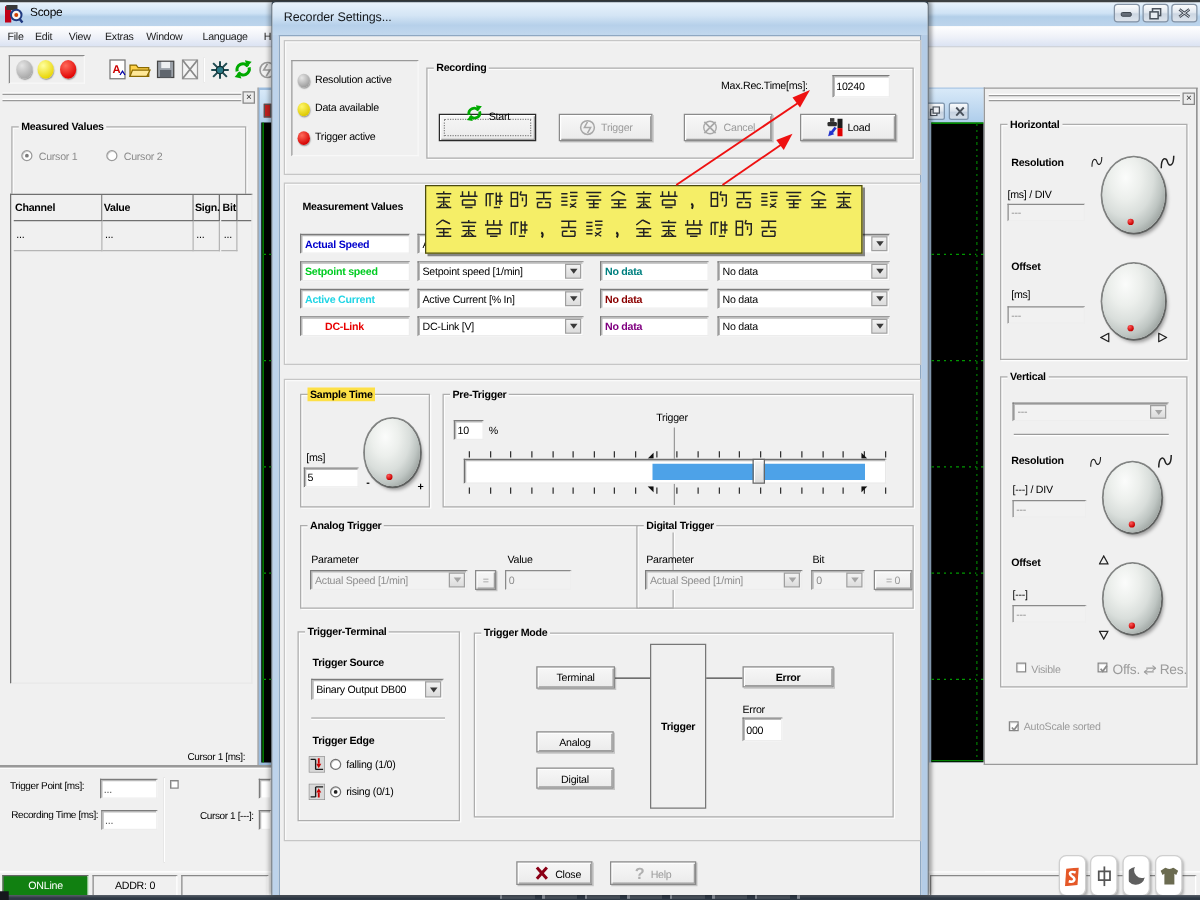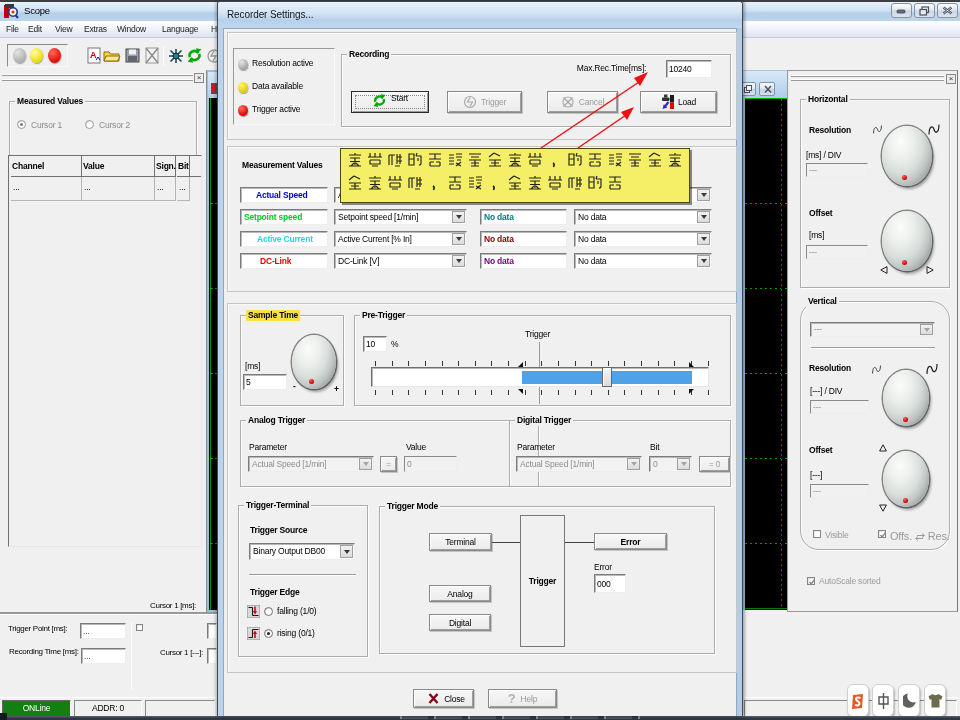--- a/index.html
+++ b/index.html
@@ -175,21 +175,21 @@
     <div style="left:20px;top:49px;width:5px;height:5px;background:radial-gradient(circle at 35% 30%,#ff5a5a,#c80000 70%);border-radius:50%;"></div>
   </div>
 <div class="lbl" style="left:809px;top:230px;font-size:8.5px;">[ms]</div>
 <div class="fldg" style="left:806px;top:245px;width:62px;height:14px;color:#8e8e8e;font-size:8.5px;line-height:13px;padding-left:2px;">---</div>
 <svg style="position:absolute;left:880px;top:266px" width="8" height="8" viewBox="0 0 8 8">
     <polygon points="7,0.6 7,7.4 0.8,4" fill="none" stroke="#222" stroke-width="1"></polygon>
   </svg>
 <svg style="position:absolute;left:926px;top:266px" width="8" height="8" viewBox="0 0 8 8">
     <polygon points="1,0.6 1,7.4 7.2,4" fill="none" stroke="#222" stroke-width="1"></polygon>
   </svg>
-<div class="grp" style="left:800px;top:301px;width:150px;height:249px;border-radius:19px;">
+<div class="grp" style="left:800px;top:301px;width:150px;height:249px;">
     <span style="position:absolute;left:5px;top:-6px;background:#f0f0f0;padding:0 2px;font-weight:bold;font-size:8.5px;line-height:11px;white-space:nowrap;">Vertical</span>
   </div>
 <div class="fld" style="left:810px;top:322px;width:125px;height:15px;background:#f2f2f2;color:#8e8e8e;font-size:8.5px;line-height:13px;padding-left:3px;">---<span class="da">
       <span style="width:0;height:0;border-left:3px solid transparent;border-right:3px solid transparent;border-top:4px solid #a5a5a5;margin:auto;"></span>
     </span></div>
 <div style="left:811px;top:347px;width:124px;height:2px;border-top:1px solid #9a9a9a;border-bottom:1px solid #ffffff;"></div>
 <div class="lbl" style="left:809px;top:363px;font-weight:bold;font-size:8.5px;">Resolution</div>
 <svg style="position:absolute;left:871px;top:362px" width="11" height="15" viewBox="0 0 14 16">
     <path d="M2 13 C2 4 6 4 7 8 C8 12 12 12 12 3" stroke="#222" stroke-width="1.1" fill="none"></path>
   </svg>
@@ -264,21 +264,21 @@
 <div class="lbl" style="left:252px;top:81px;font-size:8.5px;">Data available</div>
 <div style="left:238px;top:105px;width:10px;height:11px;border-radius:50%;background:radial-gradient(circle at 35% 30%,#ff6a5a,#d40000 75%);box-shadow:0.5px 1px 1px rgba(0,0,0,0.35);"></div>
 <div class="lbl" style="left:252px;top:104px;font-size:8.5px;">Trigger active</div>
 <div class="grp" style="left:341px;top:54px;width:390px;height:73px;">
     <span style="position:absolute;left:5px;top:-6px;background:#f0f0f0;padding:0 2px;font-weight:bold;font-size:8.5px;line-height:11px;white-space:nowrap;">Recording</span>
   </div>
 <div class="lbl" style="left:560px;top:63px;width:103px;height:11px;font-size:8.5px;text-align:center;">Max.Rec.Time[ms]:</div>
 <div class="fld" style="left:666px;top:60px;width:46px;height:18px;color:#000;font-size:8.5px;line-height:17px;padding-left:2px;">10240</div>
 <div style="left:351px;top:91px;width:78px;height:22px;border:1px solid #2a2a2a;background:linear-gradient(#f6f6f6,#ebebeb);box-shadow:inset 1px 1px 0 #fff,inset -1px -1px 0 #9d9d9d;"></div>
 <div style="left:355px;top:95px;width:70px;height:14px;border:1px dotted #888;"></div>
-<div style="left:353px;top:93px;width:74px;height:18px;display:flex;align-items:flex-start;justify-content:center;font-size:8.5px;"><svg width="15" height="15" viewBox="0 0 16 16" style="margin-right:4px">
+<div style="left:353px;top:80px;width:74px;height:18px;display:flex;align-items:flex-end;justify-content:center;font-size:8.5px;"><svg width="15" height="15" viewBox="0 0 16 16" style="margin-right:4px">
       <path d="M3.5 9.5 a4.5 4.5 0 0 1 8-3.8" stroke="#00aa00" stroke-width="2.4" fill="none"></path>
       <polygon points="9.3,1.2 14.4,2.2 11,6.2" fill="#00aa00"></polygon>
       <path d="M12.5 6.5 a4.5 4.5 0 0 1 -8 3.8" stroke="#00aa00" stroke-width="2.4" fill="none"></path>
       <polygon points="6.7,14.8 1.6,13.8 5,9.8" fill="#00aa00"></polygon>
     </svg>Start</div>
 <div class="btn" style="left:447px;top:91px;width:75px;height:22px;color:#9b9b9b;font-size:8.5px;"><svg width="14" height="14" style="margin-right:4px">
       <circle cx="7" cy="7" r="5.5" fill="none" stroke="#a8a8a8" stroke-width="1.2"></circle>
       <path d="M7 2.5 L4.5 7 H9.5 L7 11.5" stroke="#a8a8a8" stroke-width="1.2" fill="none"></path>
     </svg>Trigger</div>
 <div class="btn" style="left:547px;top:91px;width:71px;height:22px;color:#9b9b9b;font-size:8.5px;"><svg width="14" height="14" style="margin-right:4px">
@@ -288,39 +288,39 @@
 <div class="btn" style="left:640px;top:91px;width:77px;height:22px;color:#000;font-size:8.5px;"><svg width="14" height="16" style="margin-right:3px" viewBox="0 0 14 16">
       <rect x="9" y="1" width="4" height="7.5" fill="#1c1c1c"></rect>
       <rect x="9" y="8.5" width="4" height="6.5" fill="#e00000"></rect>
       <rect x="3" y="0.5" width="3.5" height="3" fill="#3a3a3a"></rect>
       <rect x="1" y="3.5" width="7.5" height="3.5" rx="1" fill="#2e2e2e"></rect>
       <path d="M7.5 8 L4 12.5" stroke="#2233cc" stroke-width="2.2" fill="none"></path>
       <polygon points="1.5,15 2.8,10.2 6.4,13.4" fill="#2233cc"></polygon>
     </svg>Load</div>
 <div style="left:227px;top:146px;width:510px;height:146px;border:1px solid #c6c6c6;box-shadow:inset 1px 1px 0 #fafafa;"></div>
 <div class="lbl" style="left:242px;top:160px;font-weight:bold;font-size:8.5px;">Measurement Values</div>
-<div class="fld" style="left:240px;top:187px;width:88px;height:16px;color:#0000cc;font-size:8.5px;line-height:15px;padding-left:15px;font-weight:bold;">Actual Speed</div>
+<div class="fld" style="left:240px;top:187px;width:88px;height:16px;color:#0000cc;font-size:8.5px;line-height:15px;padding-left:3px;font-weight:bold;">Actual Speed</div>
 <div class="fld" style="left:334px;top:187px;width:133px;height:16px;background:#fff;color:#000;font-size:8.5px;line-height:14px;padding-left:3px;">Actual Speed [1/min]<span class="da">
       <span style="width:0;height:0;border-left:3px solid transparent;border-right:3px solid transparent;border-top:4px solid #3a3a3a;margin:auto;"></span>
     </span></div>
 <div class="fld" style="left:480px;top:187px;width:87px;height:16px;color:#008080;font-size:8.5px;line-height:15px;padding-left:3px;font-weight:bold;"></div>
 <div class="fld" style="left:574px;top:187px;width:138px;height:16px;background:#fff;color:#000;font-size:8.5px;line-height:14px;padding-left:3px;">
     <span class="da">
       <span style="width:0;height:0;border-left:3px solid transparent;border-right:3px solid transparent;border-top:4px solid #3a3a3a;margin:auto;"></span>
     </span>
   </div>
 <div class="fld" style="left:240px;top:209px;width:88px;height:16px;color:#00cc22;font-size:8.5px;line-height:15px;padding-left:3px;font-weight:bold;">Setpoint speed</div>
 <div class="fld" style="left:334px;top:209px;width:133px;height:16px;background:#fff;color:#000;font-size:8.5px;line-height:14px;padding-left:3px;">Setpoint speed [1/min]<span class="da">
       <span style="width:0;height:0;border-left:3px solid transparent;border-right:3px solid transparent;border-top:4px solid #3a3a3a;margin:auto;"></span>
     </span></div>
 <div class="fld" style="left:480px;top:209px;width:87px;height:16px;color:#008080;font-size:8.5px;line-height:15px;padding-left:3px;font-weight:bold;">No data</div>
 <div class="fld" style="left:574px;top:209px;width:138px;height:16px;background:#fff;color:#000;font-size:8.5px;line-height:14px;padding-left:3px;">No data<span class="da">
       <span style="width:0;height:0;border-left:3px solid transparent;border-right:3px solid transparent;border-top:4px solid #3a3a3a;margin:auto;"></span>
     </span></div>
-<div class="fld" style="left:240px;top:231px;width:88px;height:16px;color:#22d5e5;font-size:8.5px;line-height:15px;padding-left:16px;font-weight:bold;">Active Current</div>
+<div class="fld" style="left:240px;top:231px;width:88px;height:16px;color:#22d5e5;font-size:8.5px;line-height:15px;padding-left:3px;font-weight:bold;">Active Current</div>
 <div class="fld" style="left:334px;top:231px;width:133px;height:16px;background:#fff;color:#000;font-size:8.5px;line-height:14px;padding-left:3px;">Active Current [% In]<span class="da">
       <span style="width:0;height:0;border-left:3px solid transparent;border-right:3px solid transparent;border-top:4px solid #3a3a3a;margin:auto;"></span>
     </span></div>
 <div class="fld" style="left:480px;top:231px;width:87px;height:16px;color:#8b0000;font-size:8.5px;line-height:15px;padding-left:3px;font-weight:bold;">No data</div>
 <div class="fld" style="left:574px;top:231px;width:138px;height:16px;background:#fff;color:#000;font-size:8.5px;line-height:14px;padding-left:3px;">No data<span class="da">
       <span style="width:0;height:0;border-left:3px solid transparent;border-right:3px solid transparent;border-top:4px solid #3a3a3a;margin:auto;"></span>
     </span></div>
 <div class="fld" style="left:240px;top:253px;width:88px;height:16px;color:#e80000;font-size:8.5px;line-height:15px;padding-left:19px;font-weight:bold;">DC-Link</div>
 <div class="fld" style="left:334px;top:253px;width:133px;height:16px;background:#fff;color:#000;font-size:8.5px;line-height:14px;padding-left:3px;">DC-Link [V]<span class="da">
       <span style="width:0;height:0;border-left:3px solid transparent;border-right:3px solid transparent;border-top:4px solid #3a3a3a;margin:auto;"></span>

